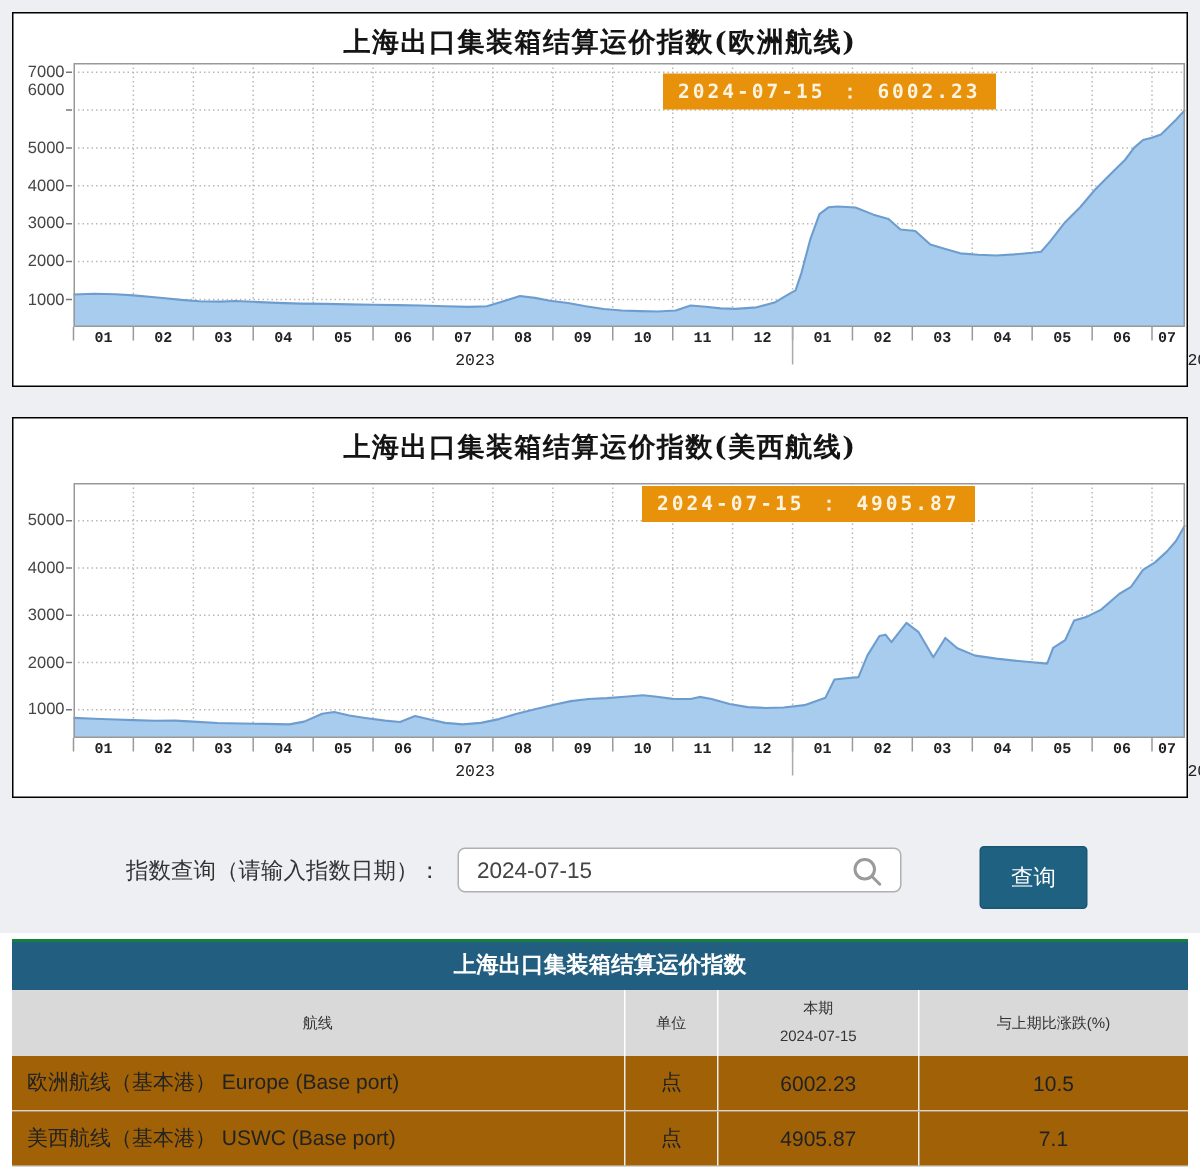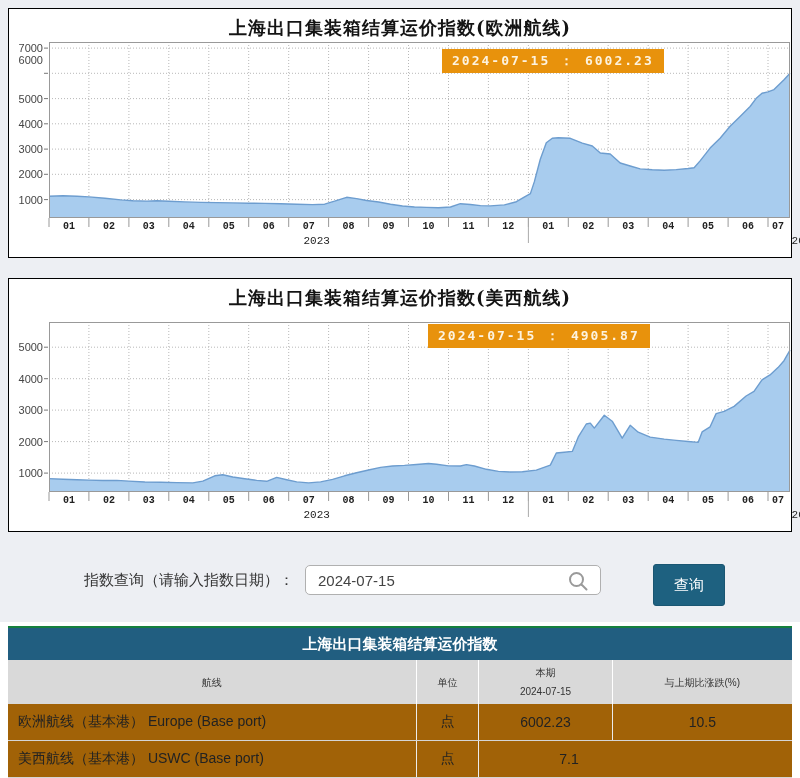--- a/index.html
+++ b/index.html
@@ -268,16 +268,17 @@
     </div>
     <div class="t-row">
       <div class="cell col-route">欧洲航线（基本港） Europe (Base port)</div>
       <div class="cell col-unit">点</div>
       <div class="cell col-period">6002.23</div>
       <div class="cell col-change">10.5</div>
     </div>
     <div class="t-row">
       <div class="cell col-route">美西航线（基本港） USWC (Base port)</div>
       <div class="cell col-unit">点</div>
+      <div class="cell col-period">4905.87</div>
       <div class="cell col-change">7.1</div>
     </div>
   </div>
 </div>
 
 </body></html>

